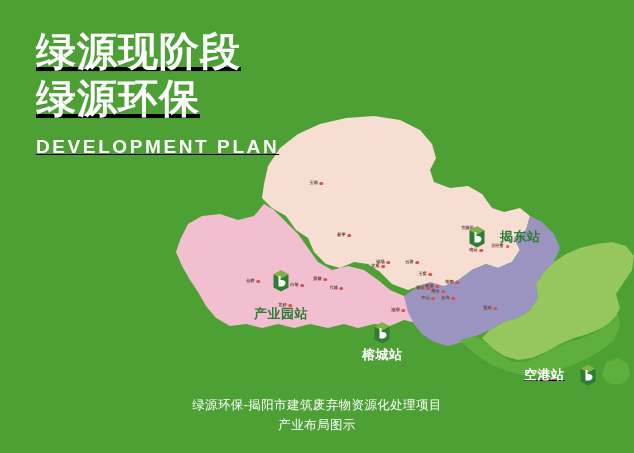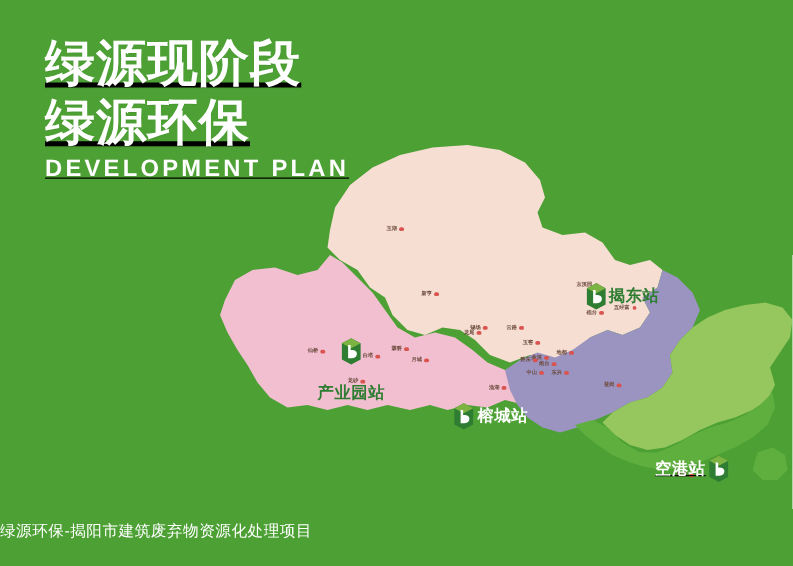--- a/index.html
+++ b/index.html
@@ -27,21 +27,21 @@
   .title-line {
     color: #ffffff;
     font-size: 40px;
     font-weight: bold;
     line-height: 1.18;
     letter-spacing: 1px;
     white-space: nowrap;
     text-shadow: 0 1px 0 rgba(0,0,0,0.05);
   }
   .subtitle {
-    margin-top: 3px;
+    margin-top: 14px;
     color: #ffffff;
     font-size: 19px;
     font-weight: bold;
     letter-spacing: 2.6px;
     white-space: nowrap;
   }
 
   
   .map-wrap {
     position: absolute;
@@ -51,21 +51,21 @@
     height: 300px;
     z-index: 10;
   }
   .map-wrap svg { display: block; width: 100%; height: 100%; }
 
   
   .station {
     position: absolute;
     display: flex;
     align-items: center;
-    gap: 1px;
+    gap: 14px;
     z-index: 30;
     white-space: nowrap;
   }
   .station.reverse { flex-direction: row-reverse; text-decoration: underline; }
   .station-label {
     font-size: 13px;
     font-weight: bold;
     letter-spacing: 0.5px;
   }
   .logo {
@@ -103,21 +103,21 @@
     border-radius: 50%;
     flex: 0 0 auto;
   }
 
   
   .caption {
     position: absolute;
     left: 0;
     right: 0;
     bottom: 18px;
-    text-align: left;
+    text-align: center;
     z-index: 45;
   }
   .caption-line {
     color: #ffffff;
     font-size: 12.5px;
     line-height: 1.6;
     letter-spacing: 0.4px;
   }
 </style>
 </head>
@@ -269,21 +269,21 @@
 
   <div class="station" id="st-chanye" style="flex-direction:column; align-items:center; gap:13px;">
     <svg class="logo" viewBox="0 0 36 44">
       <path d="M18 1 L33 9 L33 35 L18 43 L3 35 L3 9 Z" fill="#2E7D32"></path>
       <path d="M18 1 L33 9 L18 17 L3 9 Z" fill="#7CB342"></path>
       <path d="M13 12 L13 33 L19 33 C25 33 27 29 27 26 C27 22 24 20 19 20 L17 20 L17 12 Z" fill="#ffffff"></path>
     </svg>
     <span class="station-label" style="color:#2E7D32">产业园站</span>
   </div>
 
-  <div class="station" id="st-rongcheng" style="flex-direction:row; align-items:center; gap:2px;">
+  <div class="station" id="st-rongcheng" style="flex-direction:column; align-items:center; gap:2px;">
     <svg class="logo" viewBox="0 0 36 44">
       <path d="M18 1 L33 9 L33 35 L18 43 L3 35 L3 9 Z" fill="#2E7D32"></path>
       <path d="M18 1 L33 9 L18 17 L3 9 Z" fill="#7CB342"></path>
       <path d="M13 12 L13 33 L19 33 C25 33 27 29 27 26 C27 22 24 20 19 20 L17 20 L17 12 Z" fill="#ffffff"></path>
     </svg>
     <span class="station-label" style="color:#ffffff">榕城站</span>
   </div>
 
   <div class="station reverse" id="st-konggang">
     <svg class="logo" viewBox="0 0 36 44">
@@ -295,15 +295,16 @@
   </div>
 
   <div class="title-block">
     <div class="title-line">绿源现阶段</div>
     <div class="title-line">绿源环保</div>
     <div class="subtitle">DEVELOPMENT PLAN</div>
   </div>
 
   <div class="caption">
     <div class="caption-line">绿源环保-揭阳市建筑废弃物资源化处理项目</div>
+    <div class="caption-line">产业布局图示</div>
   </div>
 
 </div>
 
 </body></html>

